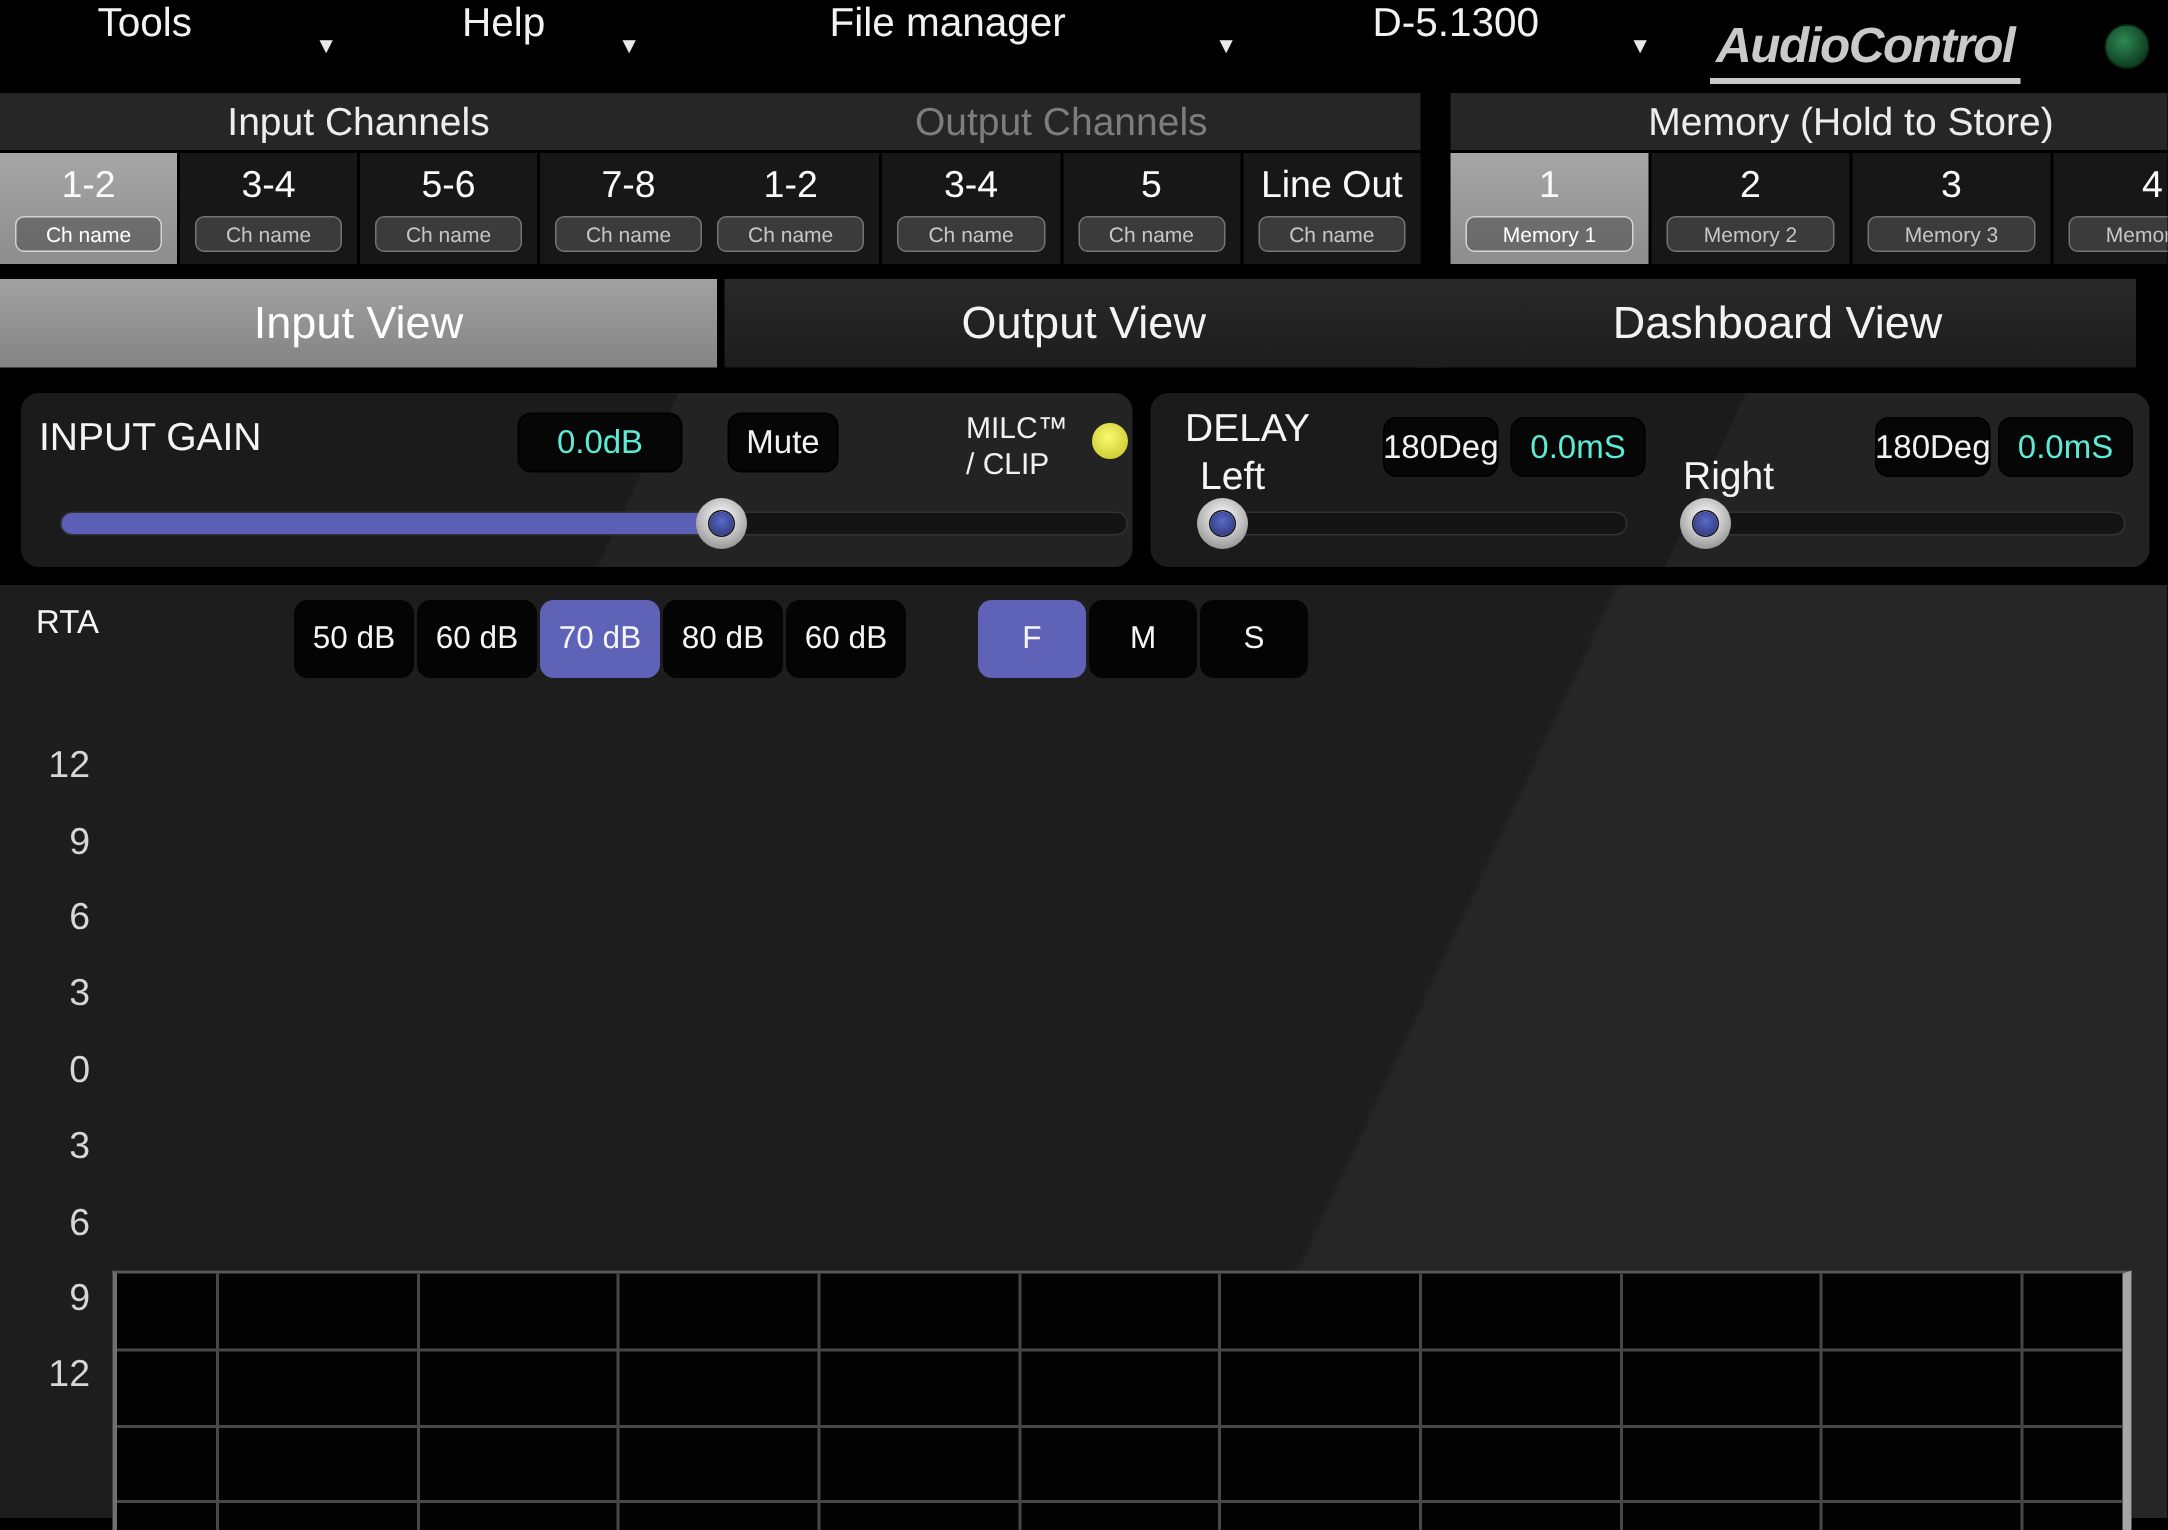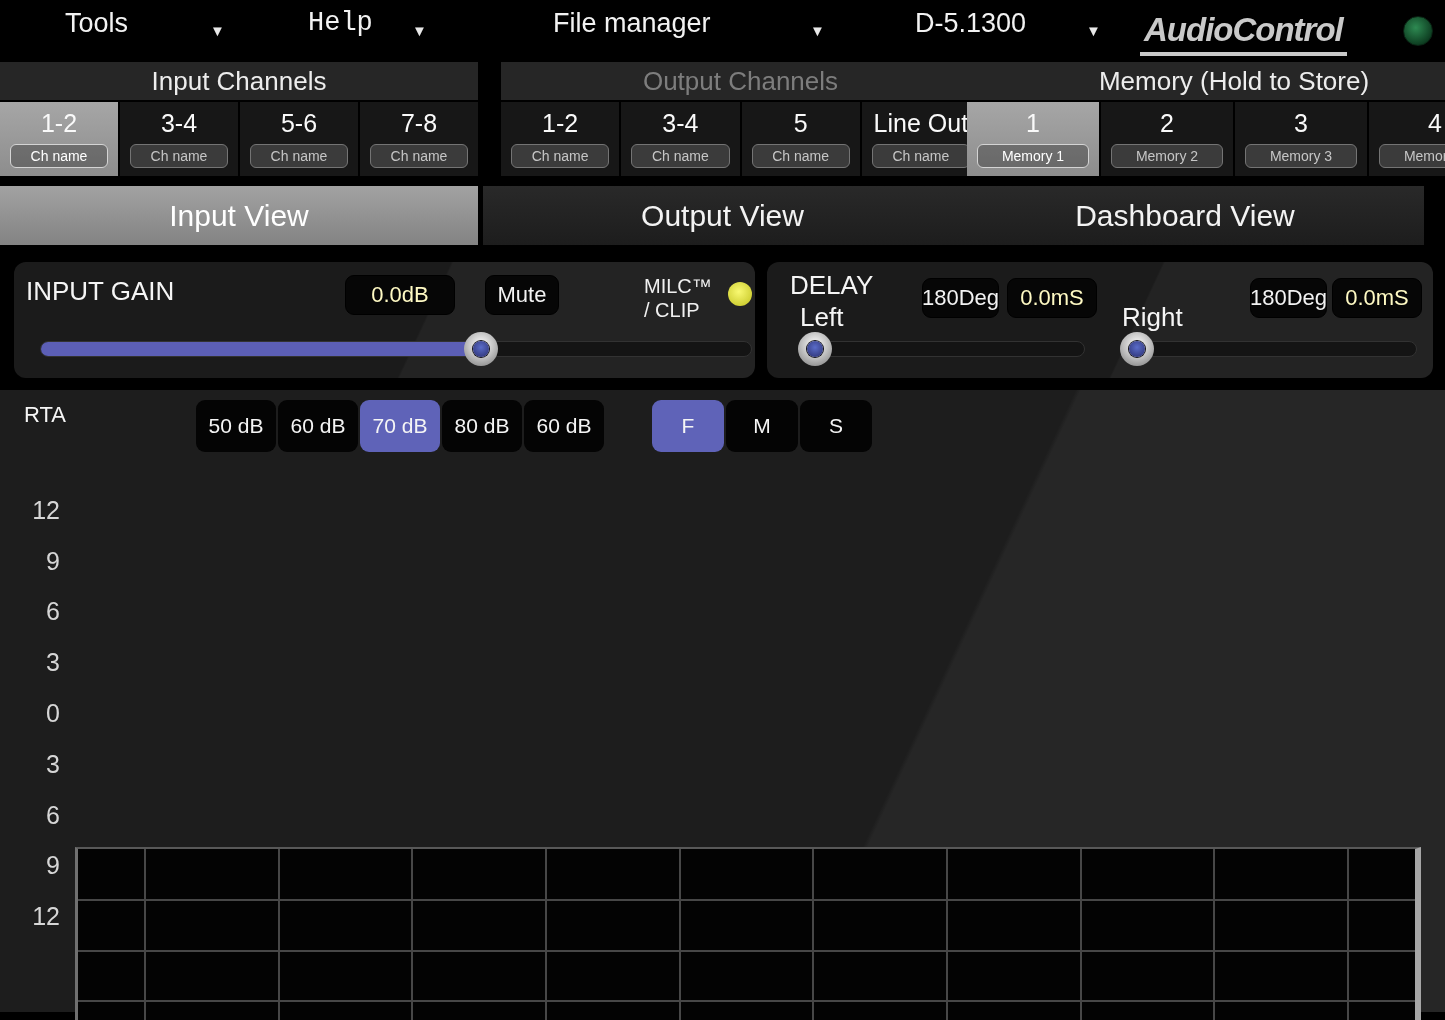--- a/index.html
+++ b/index.html
@@ -3,21 +3,21 @@
 <meta charset="utf-8">
 <style>
   * { margin:0; padding:0; box-sizing:border-box; }
   html,body { background:#000; }
   body {
     width:1445px; height:1020px; position:relative; overflow:hidden;
     font-family:"Liberation Sans", sans-serif; color:#f2f2f2;
   }
   
   .menubar { position:absolute; left:0; top:0; width:1445px; height:62px; background:#000; }
-  .menu-item { position:absolute; top:0; height:46px; display:flex; align-items:center; cursor:default; }
+  .menu-item { position:absolute; top:0; height:46px; display:flex; cursor:default; }
   .menu-label { font-size:27px; color:#f2f2f2; }
   .menu-arrow { font-size:15px; color:#e8e8e8; position:absolute; top:22px; }
   .brand { position:absolute; left:1140px; top:11px; font-size:33px; font-weight:bold; font-style:italic;
            letter-spacing:-1px; color:#c9c9c9; border-bottom:4px solid #c9c9c9; padding:0 4px 3px 4px; }
   .led { border-radius:50%; position:absolute; }
   .led-power { left:1403px; top:16px; width:30px; height:30px;
     background:radial-gradient(circle at 42% 38%, #2e8a52, #0c3a1f 75%); border:1px solid #0a2414; }
   
   .strip-section { position:absolute; top:62px; height:116px; }
   .strip-header { height:38px; background:#262626; display:flex; align-items:center; justify-content:center;
@@ -33,21 +33,21 @@
   
   .view-tab { position:absolute; top:186px; height:59px; display:flex; align-items:center; justify-content:center;
     font-size:30px; color:#f3f3f3; background:linear-gradient(180deg,#292929,#1d1d1d); cursor:pointer; }
   .view-tab.selected { background:linear-gradient(180deg,#a2a2a2,#838383); color:#fff; }
   
   .panel { position:absolute; top:262px; height:116px; border-radius:12px;
     background:linear-gradient(115deg,#1b1b1b 55%, #232323 55.3%); }
   .panel-title { position:absolute; font-size:26px; color:#f5f5f5; }
   .value-btn { position:absolute; height:40px; background:#060606; border-radius:9px; border:1px solid #000;
     display:flex; align-items:center; justify-content:center; font-size:22px; cursor:pointer; }
-  .blue-text { color:#fef9c3; }
+  .blue-text { color:#5eead4; }
   .milc { position:absolute; font-size:20px; line-height:24px; color:#f0f0f0; }
   .led-clip { width:24px; height:24px; background:radial-gradient(circle at 45% 40%, #f9f972, #cfcf33 75%); }
   .slider { position:absolute; height:16px; border-radius:8px; background:#141414; border:1px solid #323232; cursor:pointer; }
   .slider .fill { position:absolute; left:0; top:0; bottom:0; border-radius:8px 0 0 8px; background:#5c5fb6; }
   .handle { position:absolute; width:34px; height:34px; border-radius:50%; top:-10px; cursor:grab;
     background:radial-gradient(circle at 50% 38%, #ffffff, #c2c2c2 48%, #7e7e7e 95%); }
   .handle::after { content:""; position:absolute; left:9px; top:9px; width:16px; height:16px; border-radius:50%;
     background:radial-gradient(circle at 50% 40%, #5a6cc8, #333a80 80%); box-shadow:0 0 0 1px #101018; }
   
   .rta-section { position:absolute; left:0; top:390px; width:1445px; height:622px;
@@ -64,21 +64,21 @@
   .ylab { position:absolute; width:42px; text-align:right; font-size:25px; color:#d6d6d6; }
 </style>
 </head>
 <body>
 
 <div class="menubar">
   <div class="menu-item" style="left:65px;">
     <span class="menu-label">Tools</span>
   </div>
   <span class="menu-arrow" style="left:210px;">▼</span>
-  <div class="menu-item" style="left:308px;font-family:Liberation Mono, monospace;">
+  <div class="menu-item" style="left:308px;">
     <span class="menu-label">Help</span>
   </div>
   <span class="menu-arrow" style="left:412px;">▼</span>
   <div class="menu-item" style="left:553px;">
     <span class="menu-label">File manager</span>
   </div>
   <span class="menu-arrow" style="left:810px;">▼</span>
   <div class="menu-item" style="left:915px;">
     <span class="menu-label">D-5.1300</span>
   </div>
@@ -101,21 +101,21 @@
       <div class="tile">
         <div class="tile-label">5-6</div>
         <div class="tile-sub">Ch name</div>
       </div>
       <div class="tile">
         <div class="tile-label">7-8</div>
         <div class="tile-sub">Ch name</div>
       </div>
     </div>
 </div>
-<div class="strip-section" style="left:501px; width:479px;">
+<div class="strip-section" style="left:468px; width:479px;">
   <div class="strip-header disabled">Output Channels</div>
   <div class="tiles" id="tiles-output">
       <div class="tile">
         <div class="tile-label">1-2</div>
         <div class="tile-sub">Ch name</div>
       </div>
       <div class="tile">
         <div class="tile-label">3-4</div>
         <div class="tile-sub">Ch name</div>
       </div>

